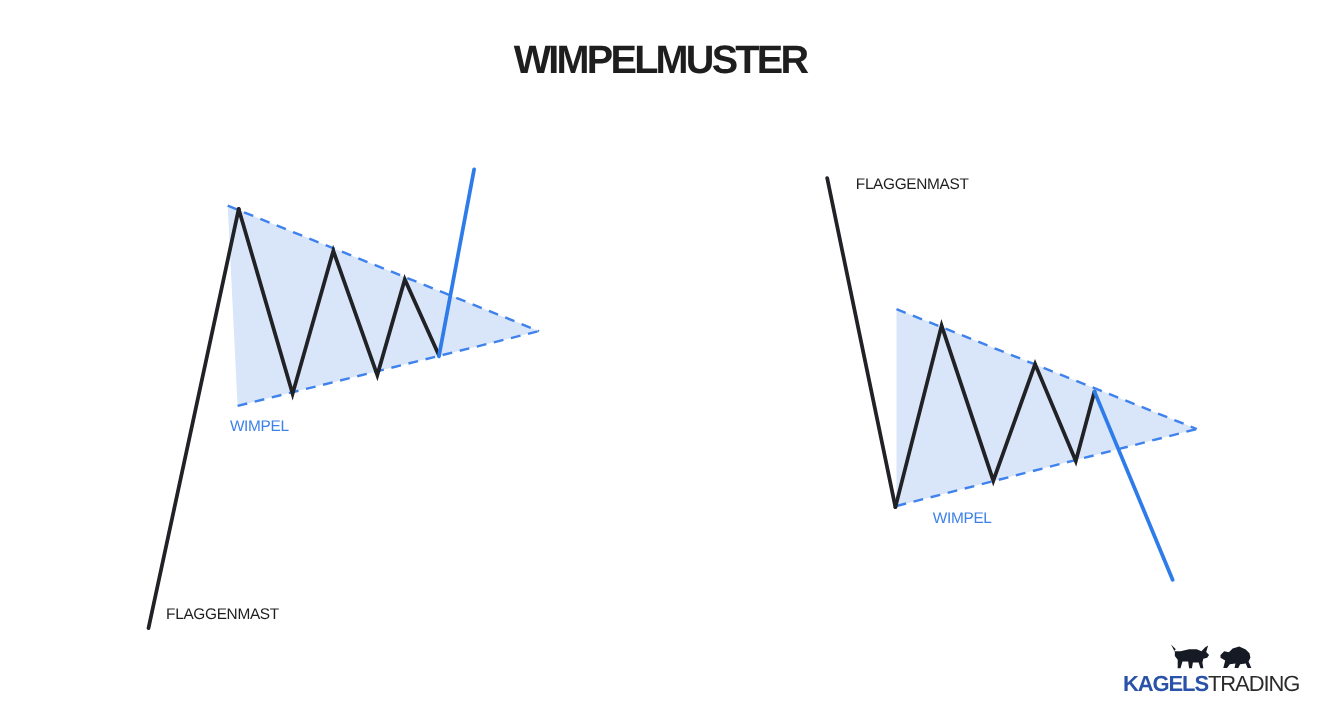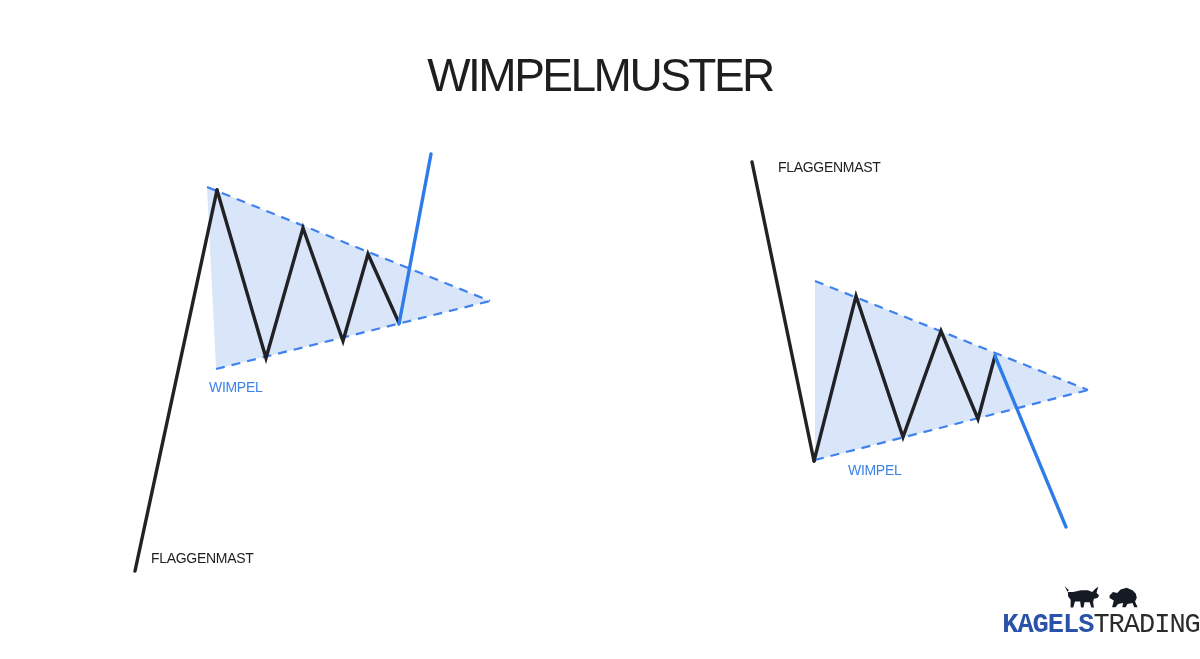--- a/index.html
+++ b/index.html
@@ -14,25 +14,24 @@
     height: 659px;
     background: #ffffff;
     overflow: hidden;
   }
   .page-title {
     position: absolute;
     top: 36px;
     left: 0;
     width: 100%;
     text-align: center;
-    font-size: 46px;
-    font-weight: 400;
+    font-size: 36px;
+    font-weight: 700;
     letter-spacing: -2.5px;
     line-height: 1.0;
-    margin-top: 16px;
   }
   .diagram-svg {
     position: absolute;
     left: 0;
     top: 0;
   }
   .lbl {
     position: absolute;
     font-size: 14px;
     letter-spacing: -0.3px;
@@ -49,25 +48,24 @@
     align-items: center;
   }
   .logo-icons {
     display: flex;
     align-items: flex-end;
     gap: 7px;
     height: 27px;
   }
   .logo-text {
     margin-top: 1px;
-    font-size: 27px;
+    font-size: 20px;
     letter-spacing: -1px;
     line-height: 1.0;
     white-space: nowrap;
-    font-family: Liberation Mono, monospace;
   }
   .logo-text .bold { font-weight: 700; }
   .logo-text .reg  { font-weight: 400; }
 </style>
 </head>
 <body>
 
 <div class="canvas">
 
   <div class="page-title" style="color: rgb(30, 30, 30);">WIMPELMUSTER</div>

